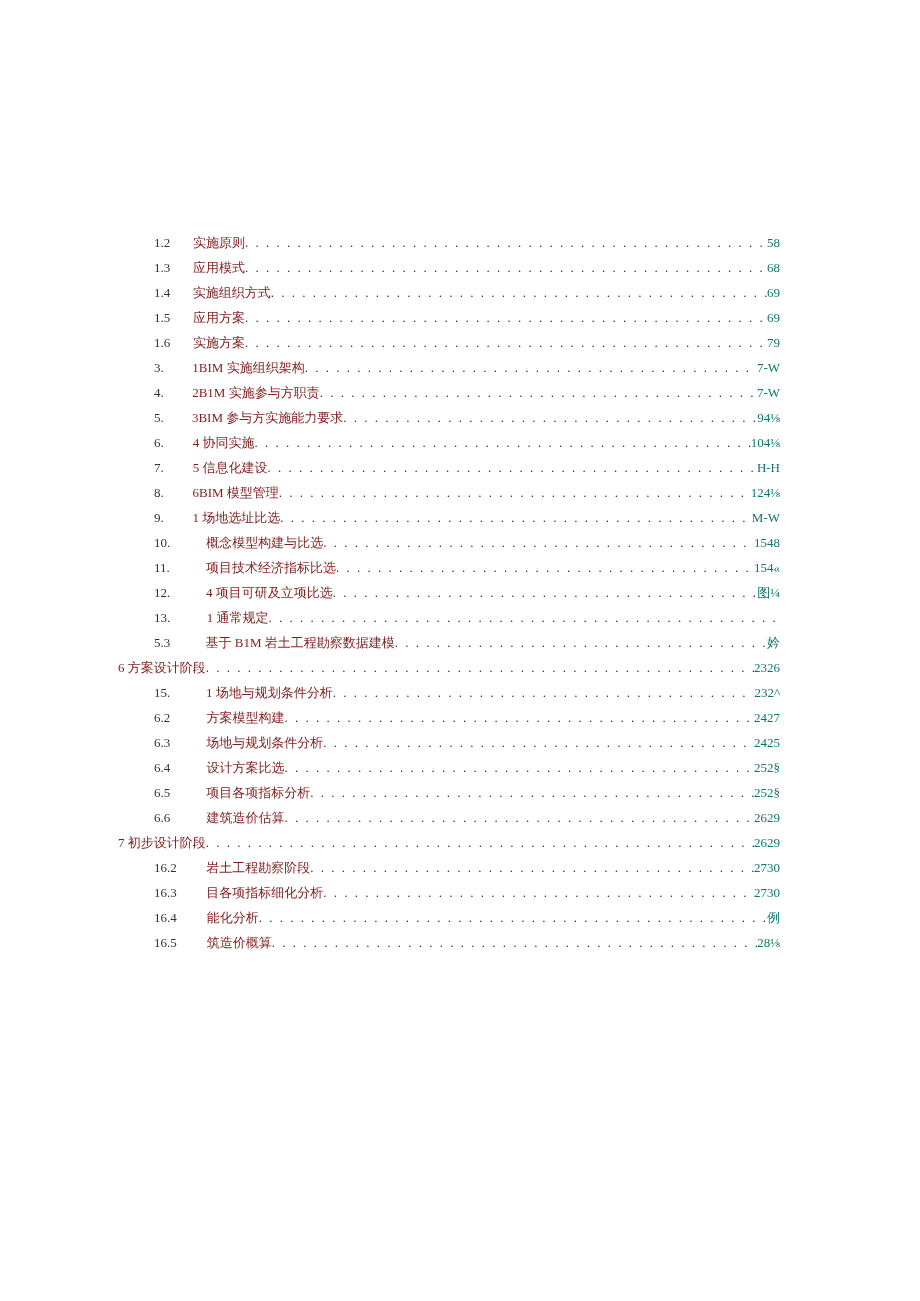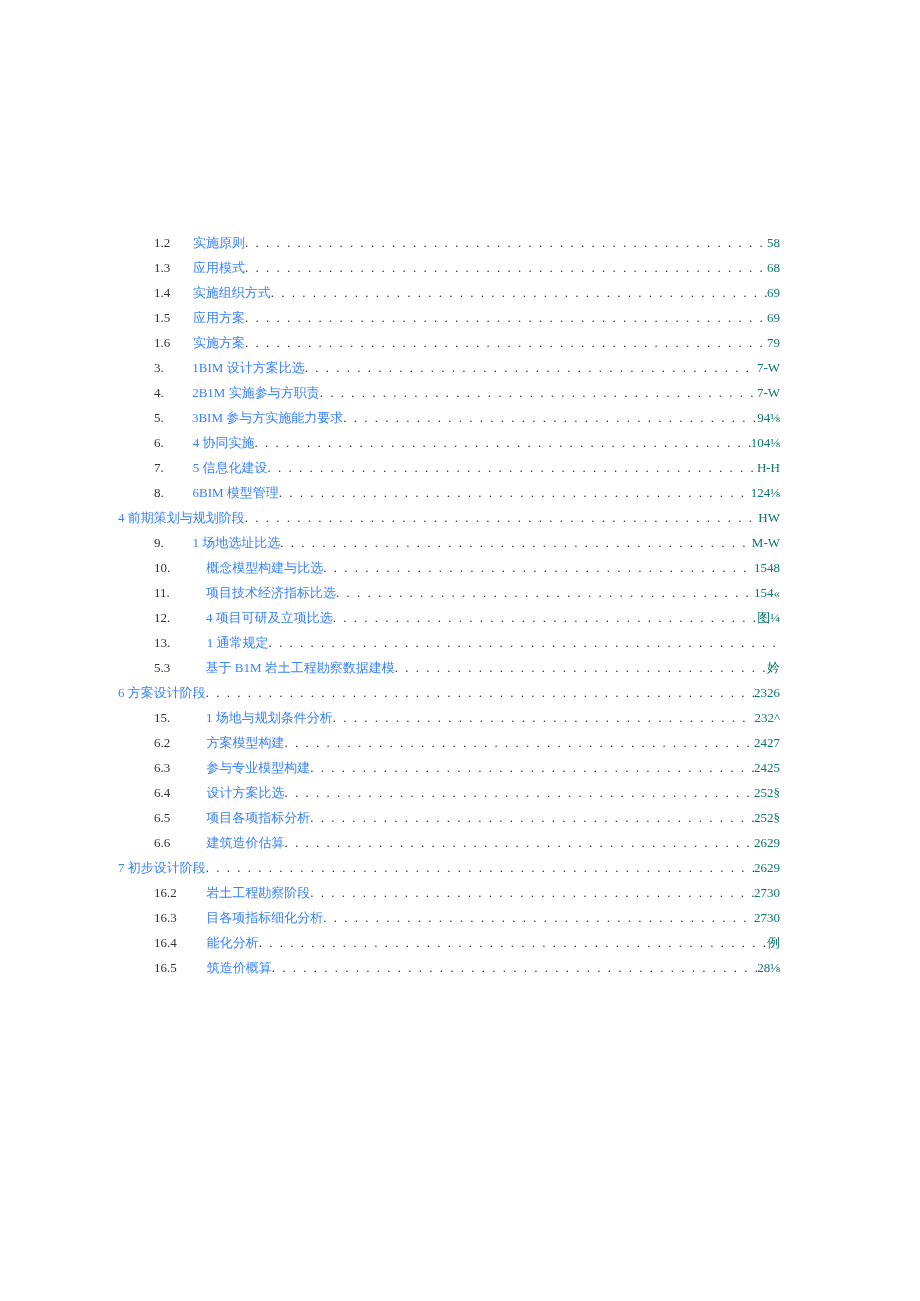--- a/index.html
+++ b/index.html
@@ -22,21 +22,21 @@
     align-items: baseline;
     line-height: 25px;
     white-space: nowrap;
   }
   .toc-num {
     flex: 0 0 auto;
     color: #333;
   }
   .toc-label {
     flex: 0 0 auto;
-    color: #3b82f6;
+    color: #7f1d1d;
   }
   .toc-dots {
     flex: 1 1 auto;
     overflow: hidden;
     letter-spacing: 2px;
     color: #333;
   }
   .toc-dots::before {
     content: ". . . . . . . . . . . . . . . . . . . . . . . . . . . . . . . . . . . . . . . . . . . . . . . . . . . . . . . . . . . . . . . . . . . . . . . . . . . . . . . . . . . . . . . . . . . . . . . . . . . . . . . . . . . . . . . . . . . . . . . . ";
   }
@@ -92,21 +92,21 @@
       <div class="toc-line i1">
         <span class="toc-num">1.6</span>
         <span class="gap-label"></span>
         <span class="toc-label">实施方案</span>
         <span class="toc-dots"></span>
         <span class="toc-page">79</span>
       </div>
       <div class="toc-line i1">
         <span class="toc-num">3.</span>
         <span class="gap-label"></span>
-        <span class="toc-label">1BIM 设计方案比选 </span>
+        <span class="toc-label">1BIM 实施组织架构 </span>
         <span class="toc-dots"></span>
         <span class="toc-page">7-W</span>
       </div>
       <div class="toc-line i1">
         <span class="toc-num">4.</span>
         <span class="gap-label"></span>
         <span class="toc-label">2B1M 实施参与方职责 </span>
         <span class="toc-dots"></span>
         <span class="toc-page">7-W</span>
       </div>
@@ -130,25 +130,20 @@
         <span class="toc-label">5 信息化建设 </span>
         <span class="toc-dots"></span>
         <span class="toc-page">H-H</span>
       </div>
       <div class="toc-line i1">
         <span class="toc-num">8.</span>
         <span class="gap-label"></span>
         <span class="toc-label">6BIM 模型管理 </span>
         <span class="toc-dots"></span>
         <span class="toc-page">124⅛</span>
-      </div>
-      <div class="toc-line i0">
-        <span class="toc-label">4 前期策划与规划阶段 </span>
-        <span class="toc-dots"></span>
-        <span class="toc-page">HW</span>
       </div>
       <div class="toc-line i1">
         <span class="toc-num">9.</span>
         <span class="gap-label"></span>
         <span class="toc-label">1 场地选址比选 </span>
         <span class="toc-dots"></span>
         <span class="toc-page">M-W</span>
       </div>
       <div class="toc-line i1b">
         <span class="toc-num">10.</span>
@@ -200,21 +195,21 @@
       <div class="toc-line i2">
         <span class="toc-num">6.2</span>
         <span class="gap-label"></span>
         <span class="toc-label">方案模型构建 </span>
         <span class="toc-dots"></span>
         <span class="toc-page">2427</span>
       </div>
       <div class="toc-line i2">
         <span class="toc-num">6.3</span>
         <span class="gap-label"></span>
-        <span class="toc-label">参与专业模型构建 </span>
+        <span class="toc-label">场地与规划条件分析 </span>
         <span class="toc-dots"></span>
         <span class="toc-page">2425</span>
       </div>
       <div class="toc-line i2">
         <span class="toc-num">6.4</span>
         <span class="gap-label"></span>
         <span class="toc-label">设计方案比选 </span>
         <span class="toc-dots"></span>
         <span class="toc-page">252§</span>
       </div>

